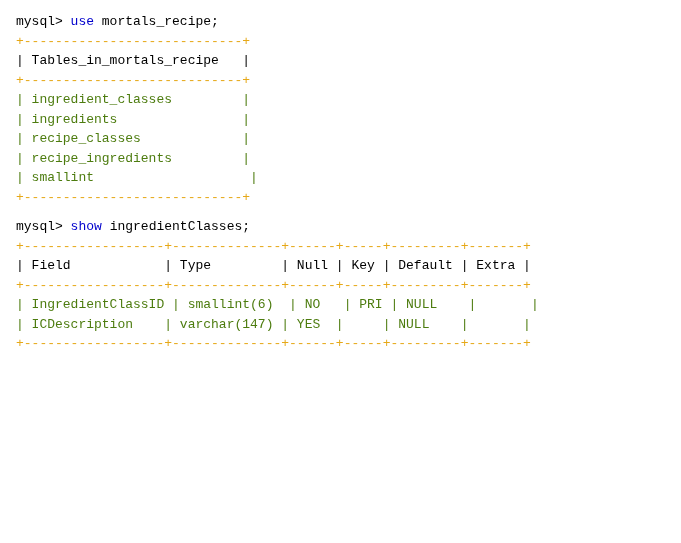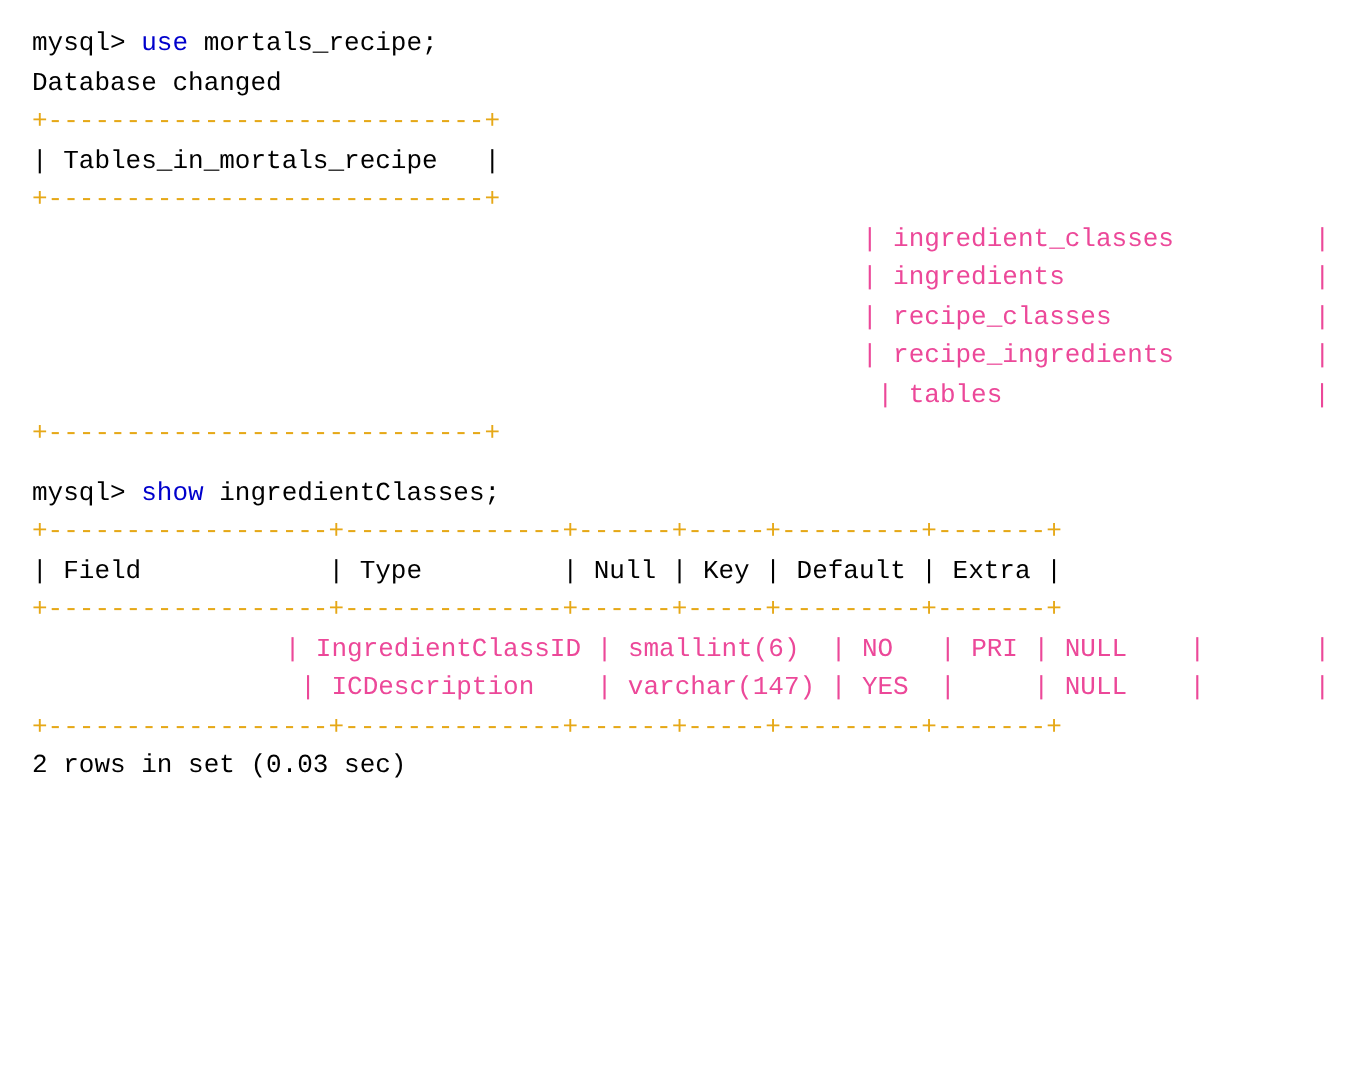--- a/index.html
+++ b/index.html
@@ -15,40 +15,38 @@
     .terminal {
       line-height: 1.5;
     }
     .line {
       white-space: pre;
       display: block;
     }
     .prompt { color: #000000; }
     .cmd-keyword { color: #0000cc; }
     .table-border { color: #e6a817; }
-    .table-value { color: #ec4899; text-align: right; }
+    .table-value { color: #4d7c0f; }
     .spacer { display: block; height: 10px; }
   </style>
 </head>
 <body>
 
 <div class="terminal">
   <span class="line"><span class="prompt">mysql&gt; </span><span class="cmd-keyword">use</span><span> mortals_recipe;</span></span>
-  <span class="line">Database changed</span>
   <span class="line table-border">+----------------------------+</span>
   <span class="line">| Tables_in_mortals_recipe   |</span>
   <span class="line table-border">+----------------------------+</span>
   <span class="line table-value">| ingredient_classes         |</span>
   <span class="line table-value">| ingredients                |</span>
   <span class="line table-value">| recipe_classes             |</span>
   <span class="line table-value">| recipe_ingredients         |</span>
-  <span class="line table-value">| tables                    |</span>
+  <span class="line table-value">| smallint                    |</span>
   <span class="line table-border">+----------------------------+</span>
   <span class="spacer"></span>
   <span class="line"><span class="prompt">mysql&gt; </span><span class="cmd-keyword">show</span><span> ingredientClasses;</span></span>
   <span class="line table-border">+------------------+--------------+------+-----+---------+-------+</span>
   <span class="line">| Field            | Type         | Null | Key | Default | Extra |</span>
   <span class="line table-border">+------------------+--------------+------+-----+---------+-------+</span>
   <span class="line table-value">| IngredientClassID | smallint(6)  | NO   | PRI | NULL    |       |</span>
   <span class="line table-value">| ICDescription    | varchar(147) | YES  |     | NULL    |       |</span>
   <span class="line table-border">+------------------+--------------+------+-----+---------+-------+</span>
-  <span class="line">2 rows in set (0.03 sec)</span>
 </div>
 
 </body></html>

